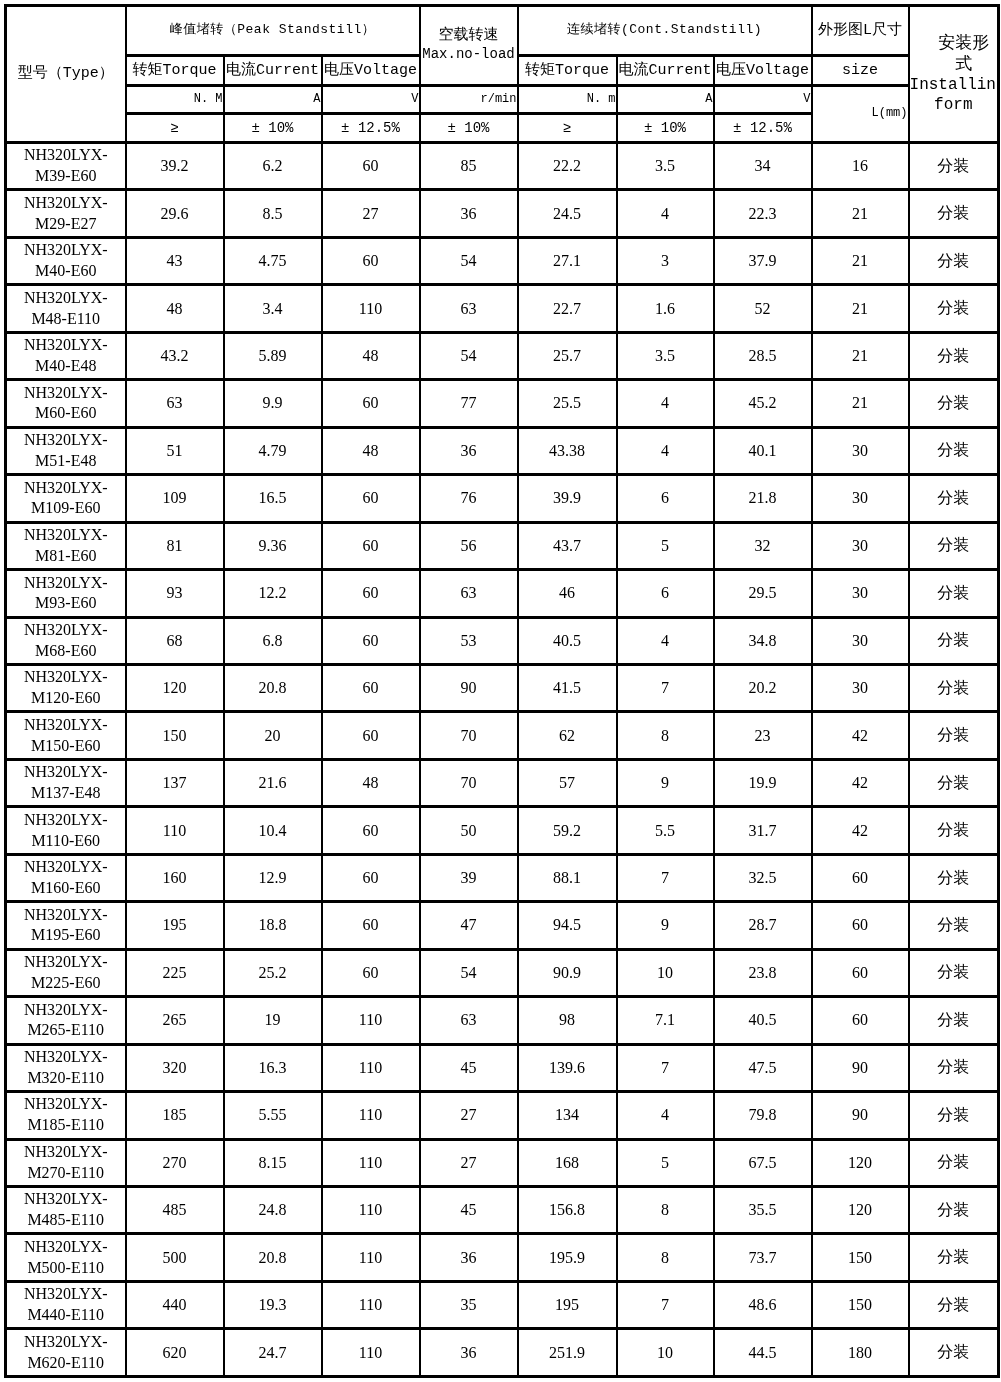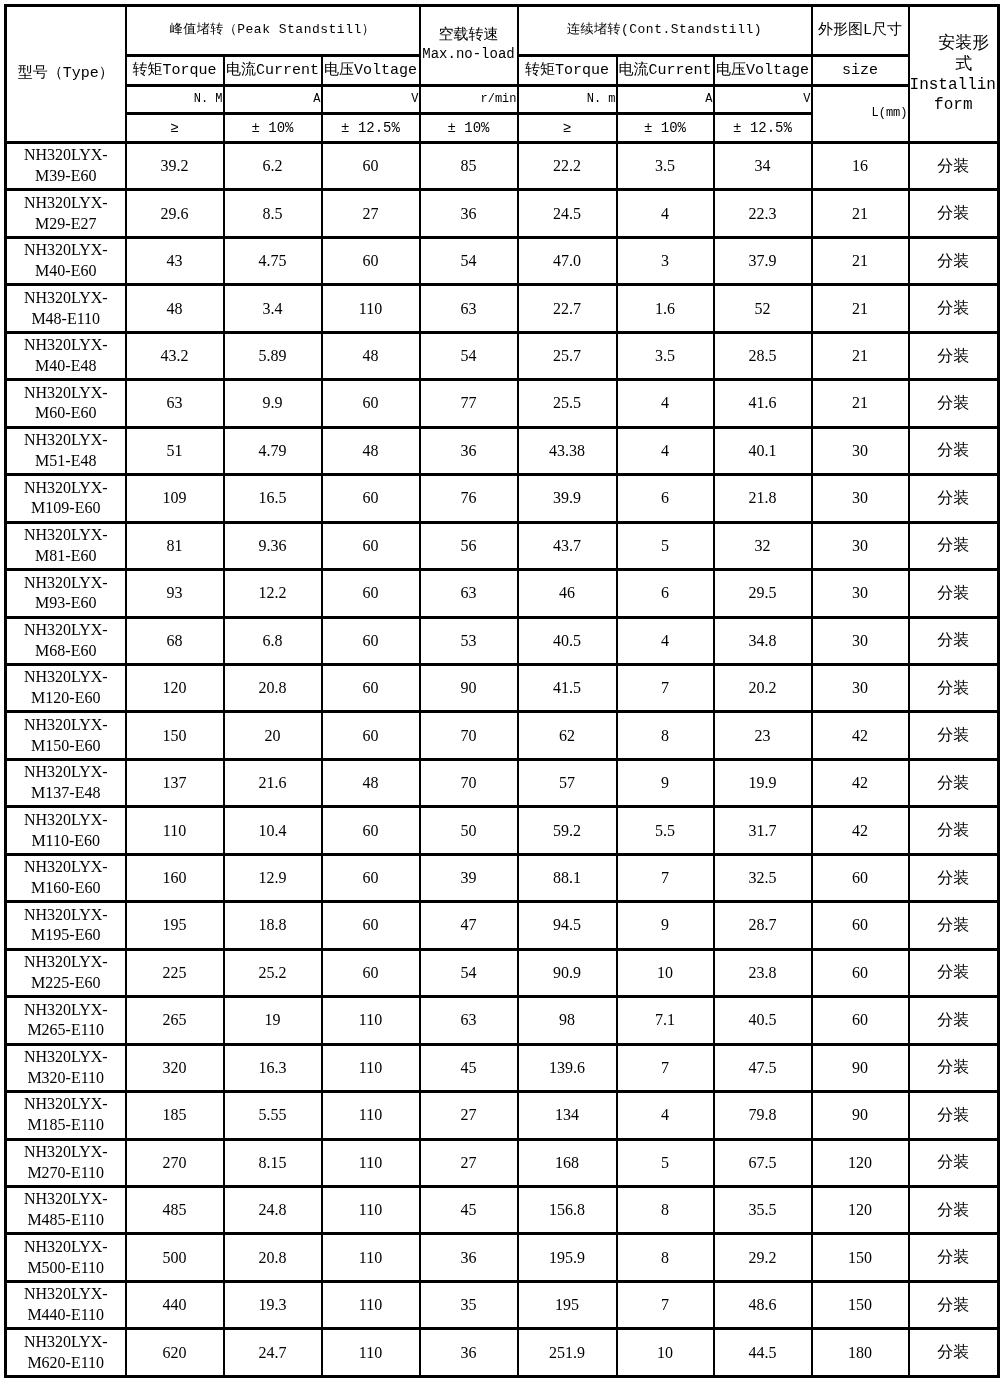--- a/index.html
+++ b/index.html
@@ -157,21 +157,21 @@
   </tr>
       <tr>
     <td class="model-cell">
       <div>NH320LYX-</div>
       <div>M40-E60</div>
     </td>
     <td class="val">43</td>
     <td class="val">4.75</td>
     <td class="val">60</td>
     <td class="val">54</td>
-    <td class="val">47.0</td>
+    <td class="val">27.1</td>
     <td class="val">3</td>
     <td class="val">37.9</td>
     <td class="val">21</td>
     <td class="install-cell">分装</td>
   </tr>
       <tr>
     <td class="model-cell">
       <div>NH320LYX-</div>
       <div>M48-E110</div>
     </td>
@@ -204,21 +204,21 @@
     <td class="model-cell">
       <div>NH320LYX-</div>
       <div>M60-E60</div>
     </td>
     <td class="val">63</td>
     <td class="val">9.9</td>
     <td class="val">60</td>
     <td class="val">77</td>
     <td class="val">25.5</td>
     <td class="val">4</td>
-    <td class="val">41.6</td>
+    <td class="val">45.2</td>
     <td class="val">21</td>
     <td class="install-cell">分装</td>
   </tr>
       <tr>
     <td class="model-cell">
       <div>NH320LYX-</div>
       <div>M51-E48</div>
     </td>
     <td class="val">51</td>
     <td class="val">4.79</td>
@@ -474,21 +474,21 @@
     <td class="model-cell">
       <div>NH320LYX-</div>
       <div>M500-E110</div>
     </td>
     <td class="val">500</td>
     <td class="val">20.8</td>
     <td class="val">110</td>
     <td class="val">36</td>
     <td class="val">195.9</td>
     <td class="val">8</td>
-    <td class="val">29.2</td>
+    <td class="val">73.7</td>
     <td class="val">150</td>
     <td class="install-cell">分装</td>
   </tr>
       <tr>
     <td class="model-cell">
       <div>NH320LYX-</div>
       <div>M440-E110</div>
     </td>
     <td class="val">440</td>
     <td class="val">19.3</td>

